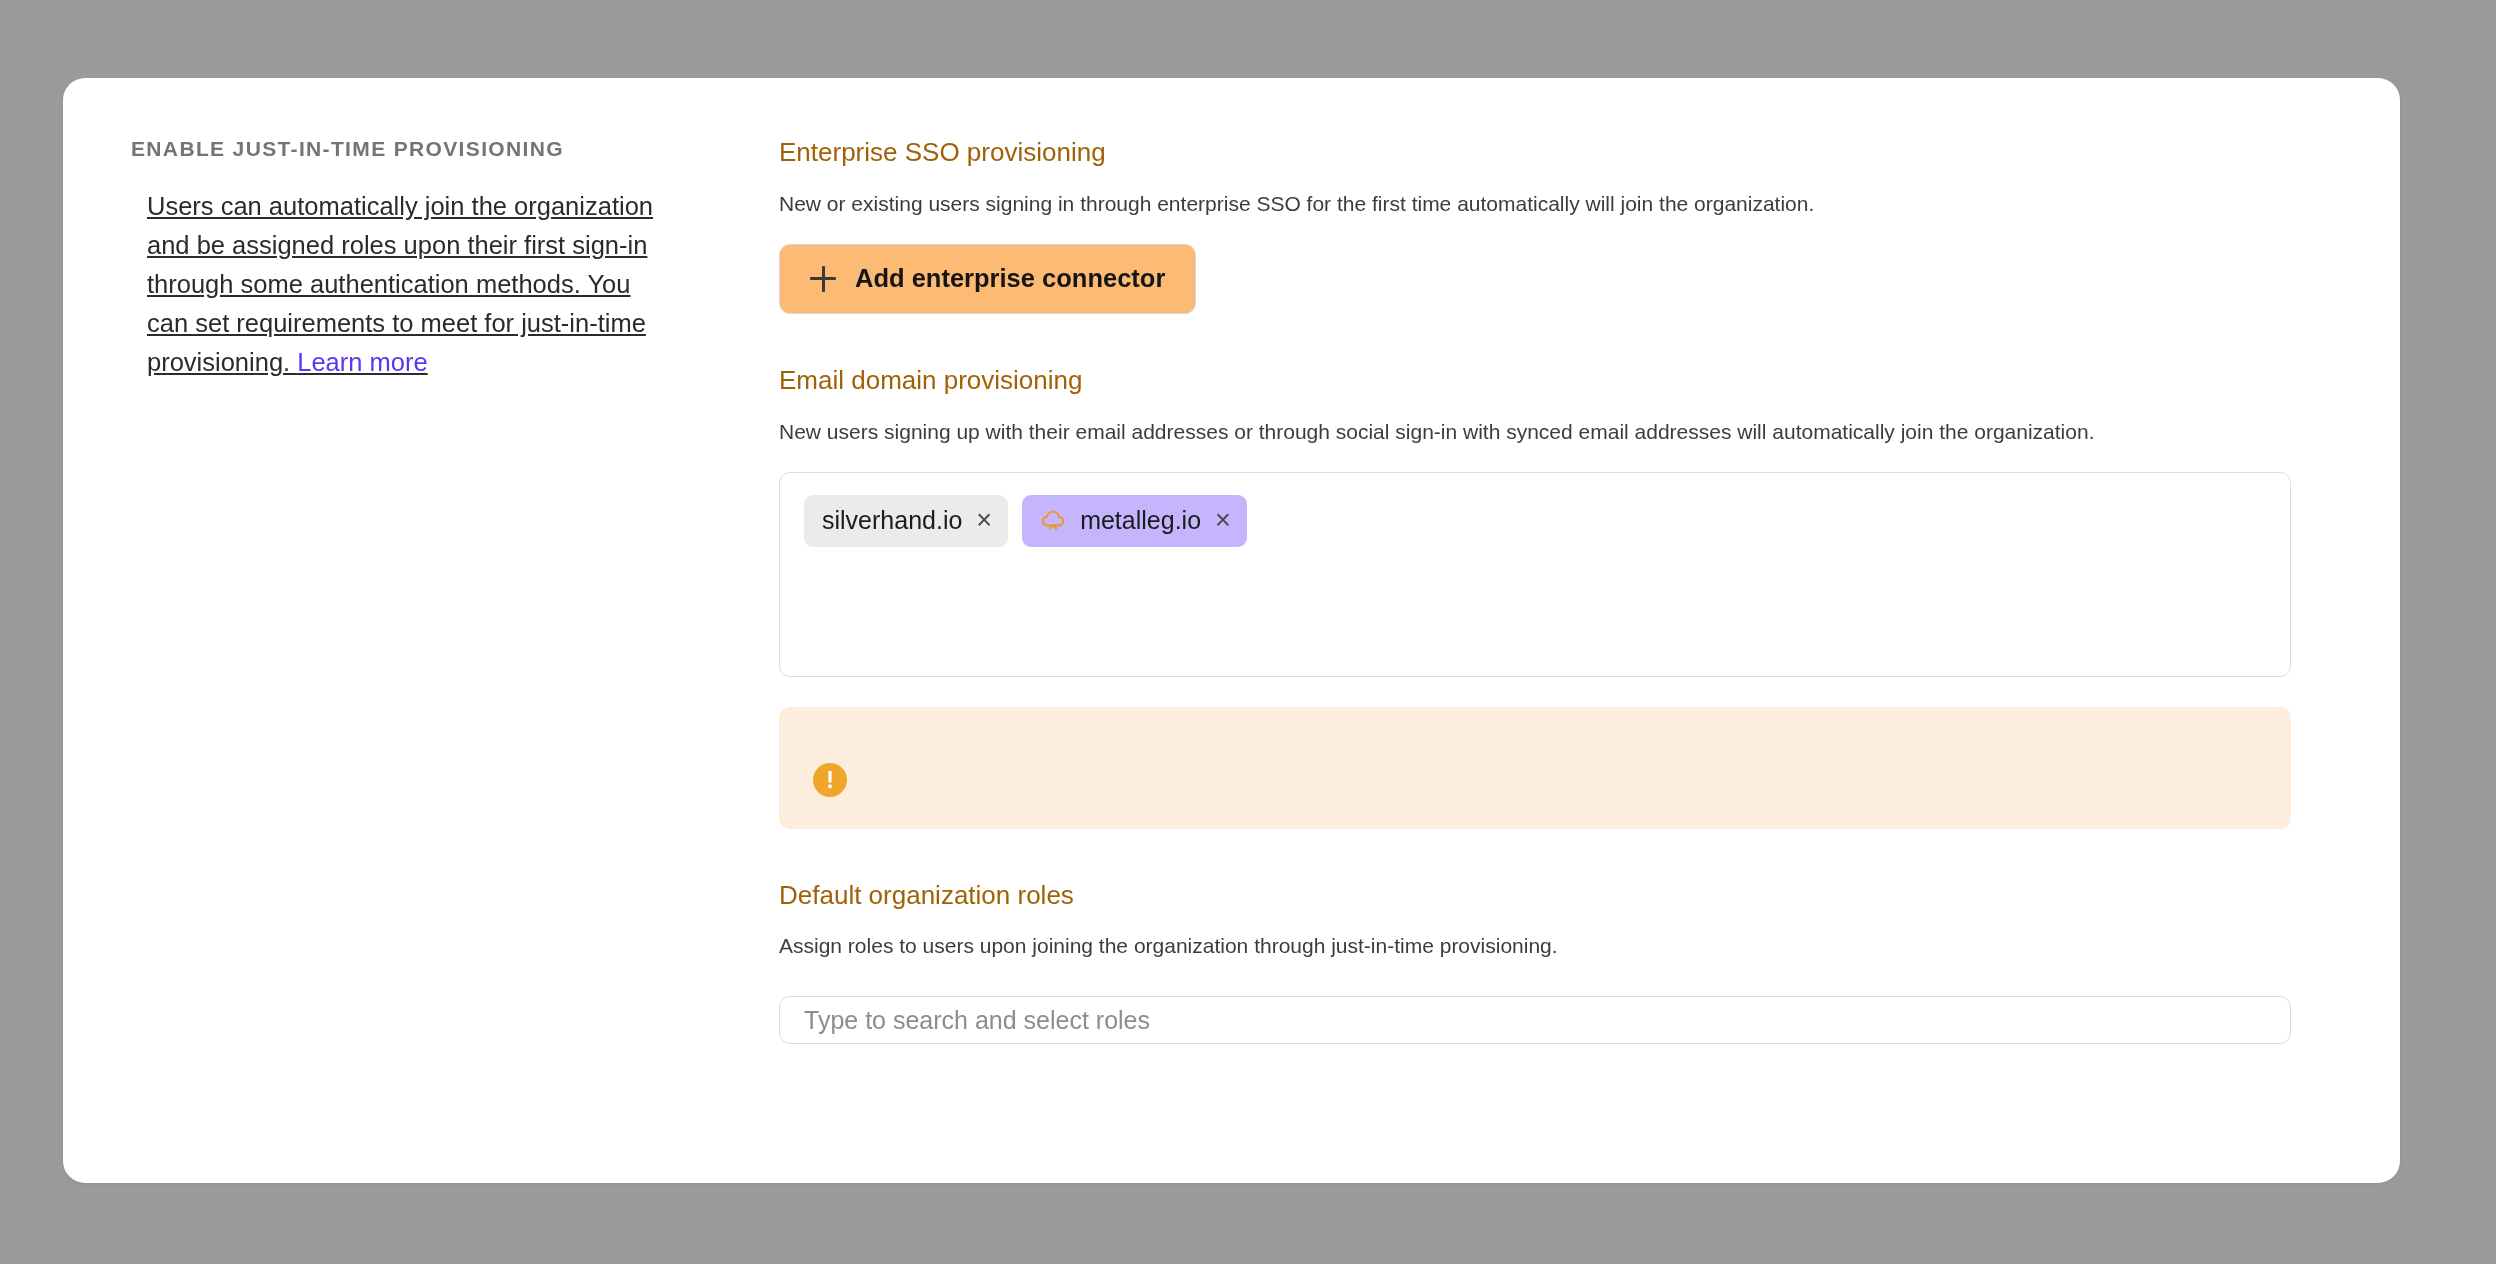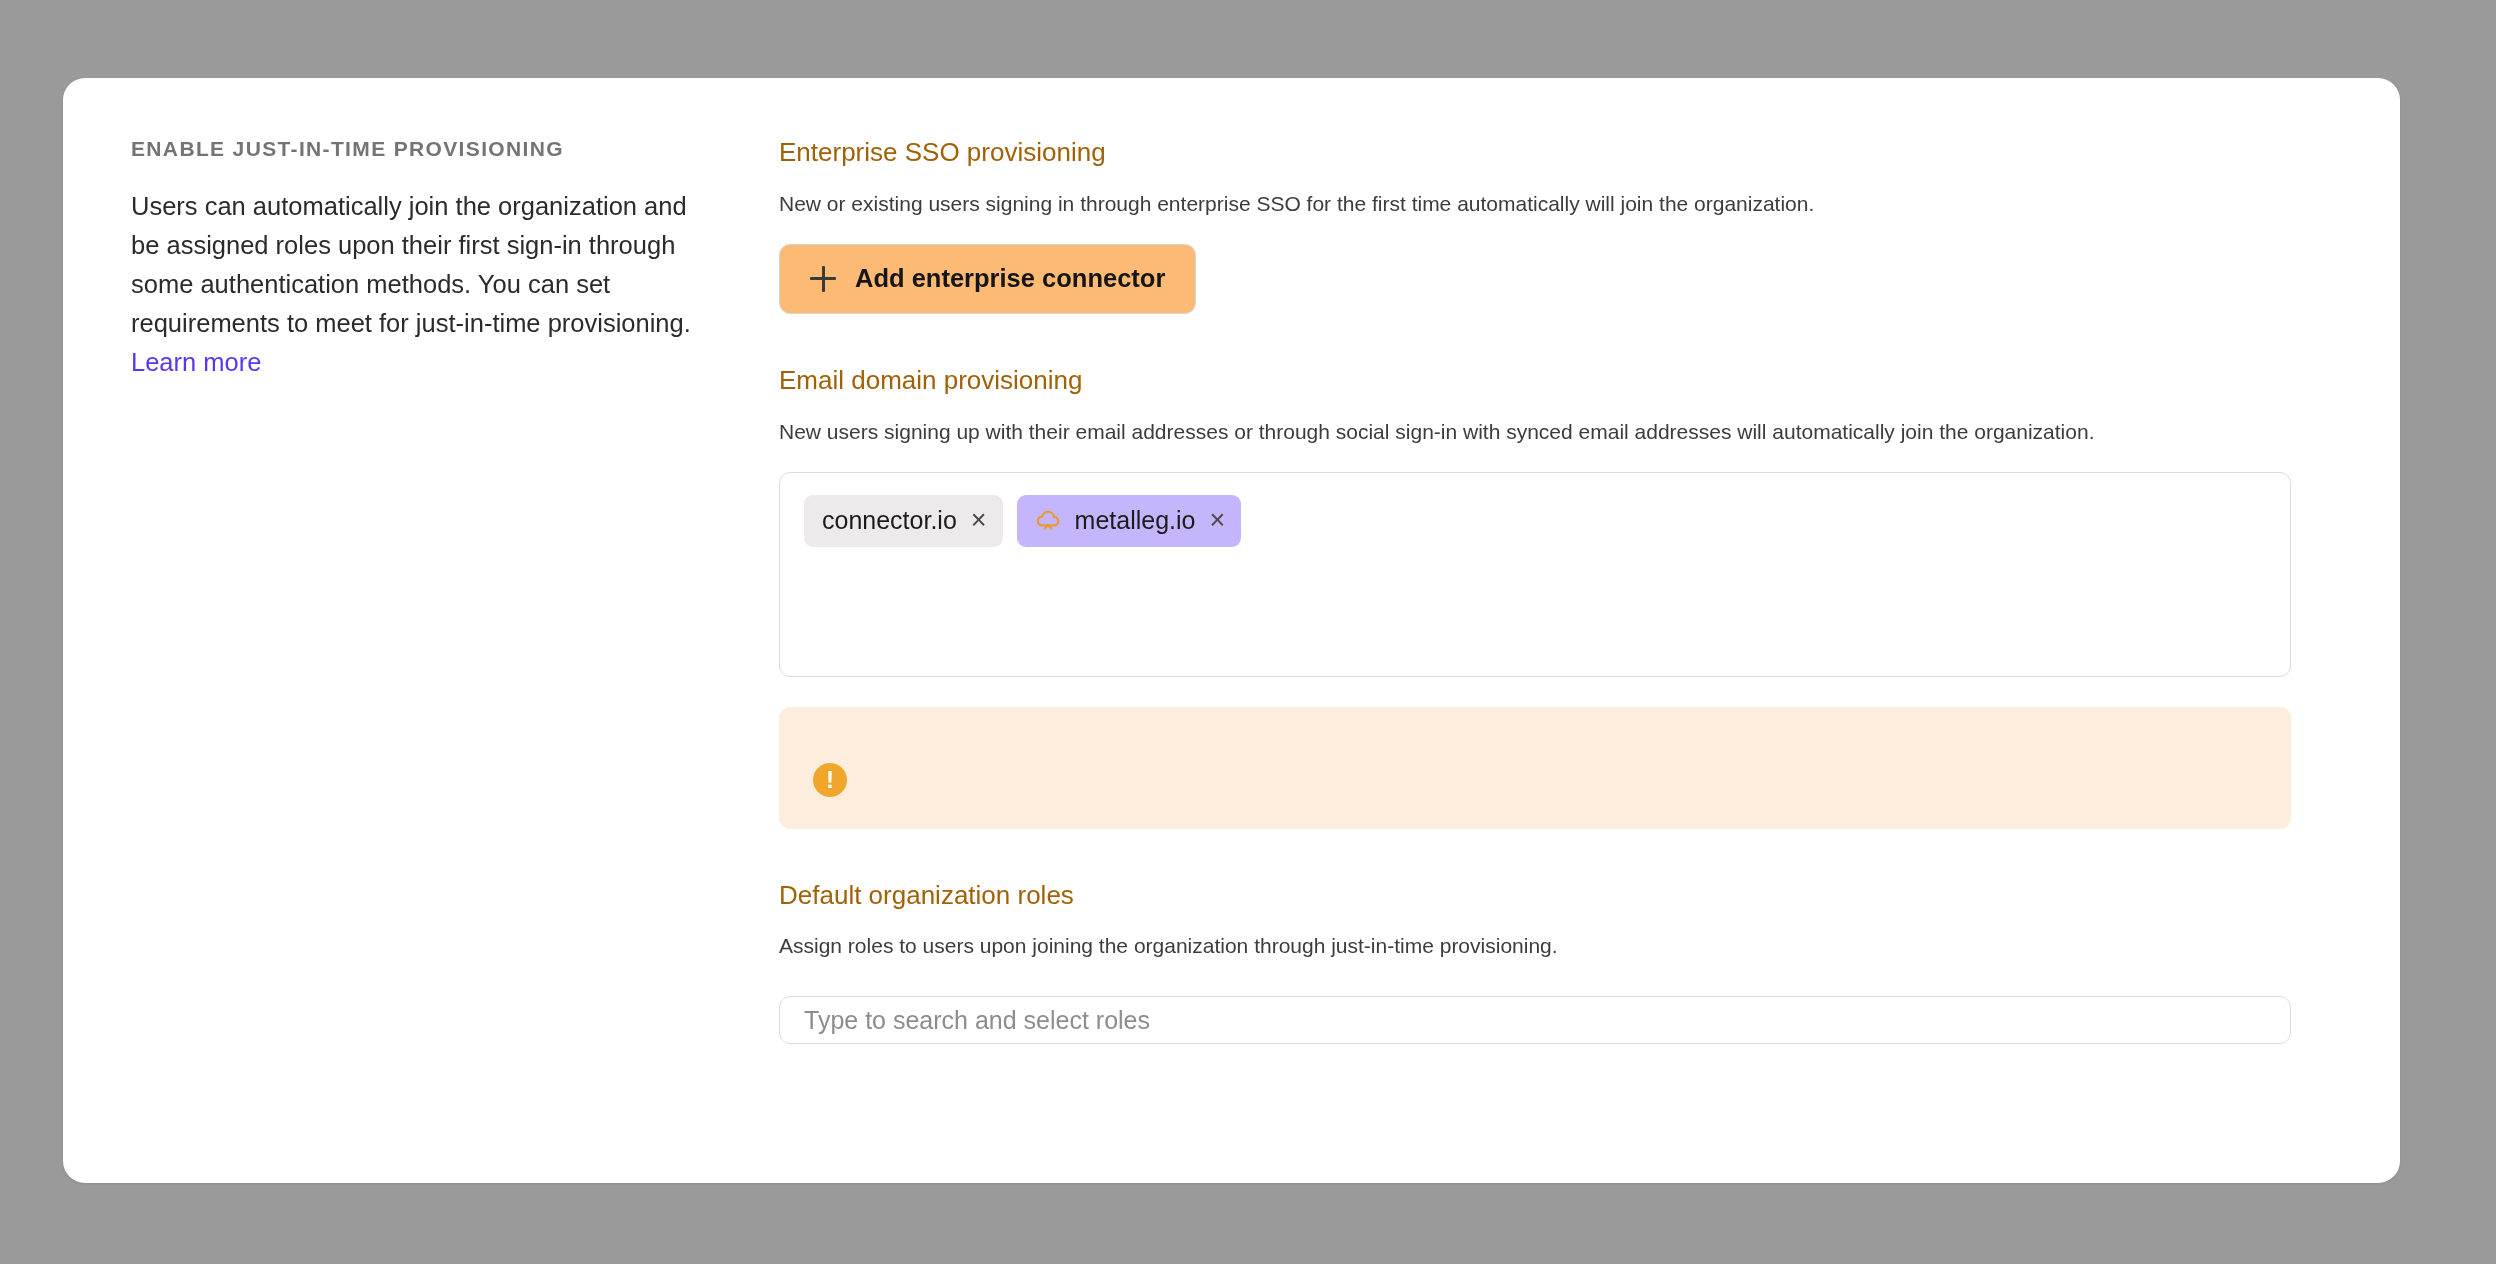--- a/index.html
+++ b/index.html
@@ -42,22 +42,23 @@
     letter-spacing: 1.35px;
     color: #747474;
     text-transform: uppercase;
     margin: 0 0 26px 0;
     line-height: 1.2;
   }
   .section-desc {
     font-size: 25.5px;
     line-height: 39px;
     color: #2b2b2b;
-    margin: 0;
+    margin: 16px;
     max-width: 600px;
+    text-decoration: underline;
   }
   .learn-more {
     color: #5d34f2;
     text-decoration: none;
     cursor: pointer;
   }
 
   
   .right-col {
     flex: 1 1 auto;
@@ -223,21 +224,21 @@
       <div class="gap-lg"></div>
 
       <div class="block">
         <h3 class="field-title">Email domain provisioning</h3>
         <p class="field-desc">New users signing up with their email addresses or through social sign-in with synced email addresses will automatically join the organization.</p>
 
         <div class="tag-box">
           <div class="tag-row">
 
             <span class="tag grey">
-              <span>connector.io</span>
+              <span>silverhand.io</span>
               <span class="tag-x">×</span>
             </span>
 
             <span class="tag amber">
               <span class="tag-warn-icon">
                 <svg width="26" height="26" viewBox="0 0 24 24" fill="none" stroke="#e79a2c" stroke-width="2" stroke-linecap="round" stroke-linejoin="round">
                   <path d="M6 16a4 4 0 0 1 .6-7.96A5.5 5.5 0 0 1 17.5 8.5 3.75 3.75 0 0 1 18 16H6z"></path>
                   <path d="M9 19l3-3 3 3"></path>
                 </svg>
               </span>

